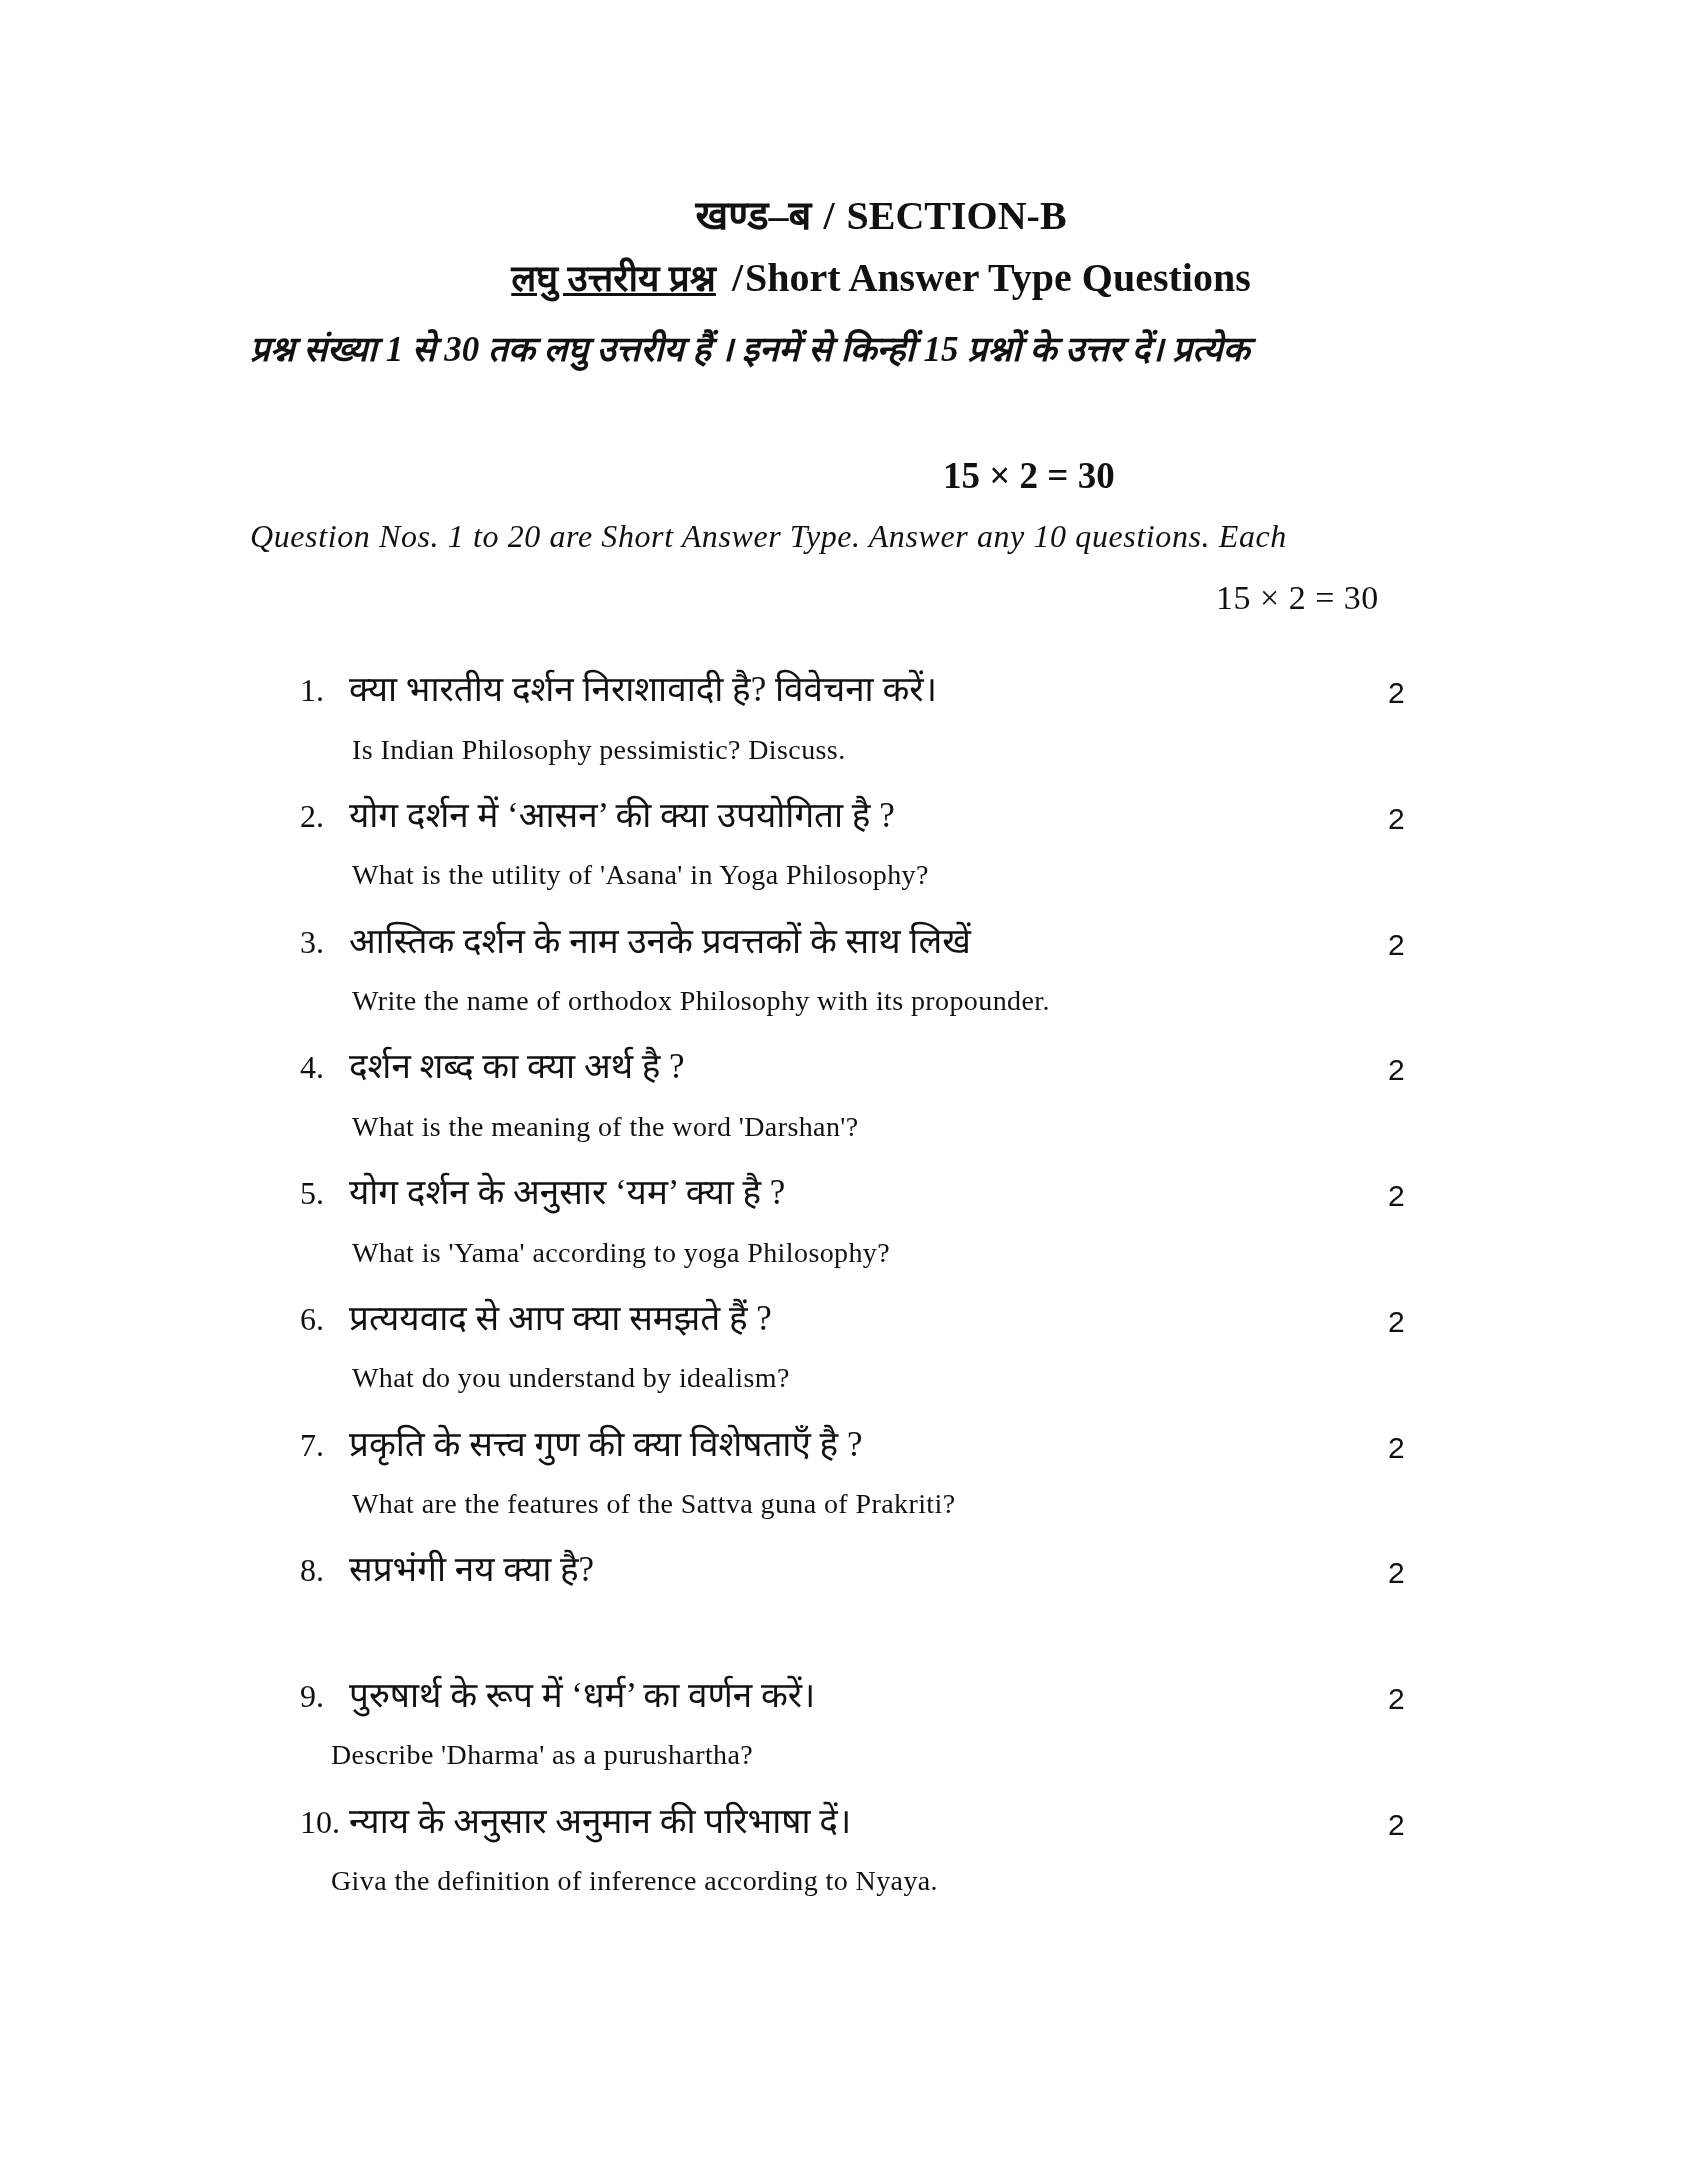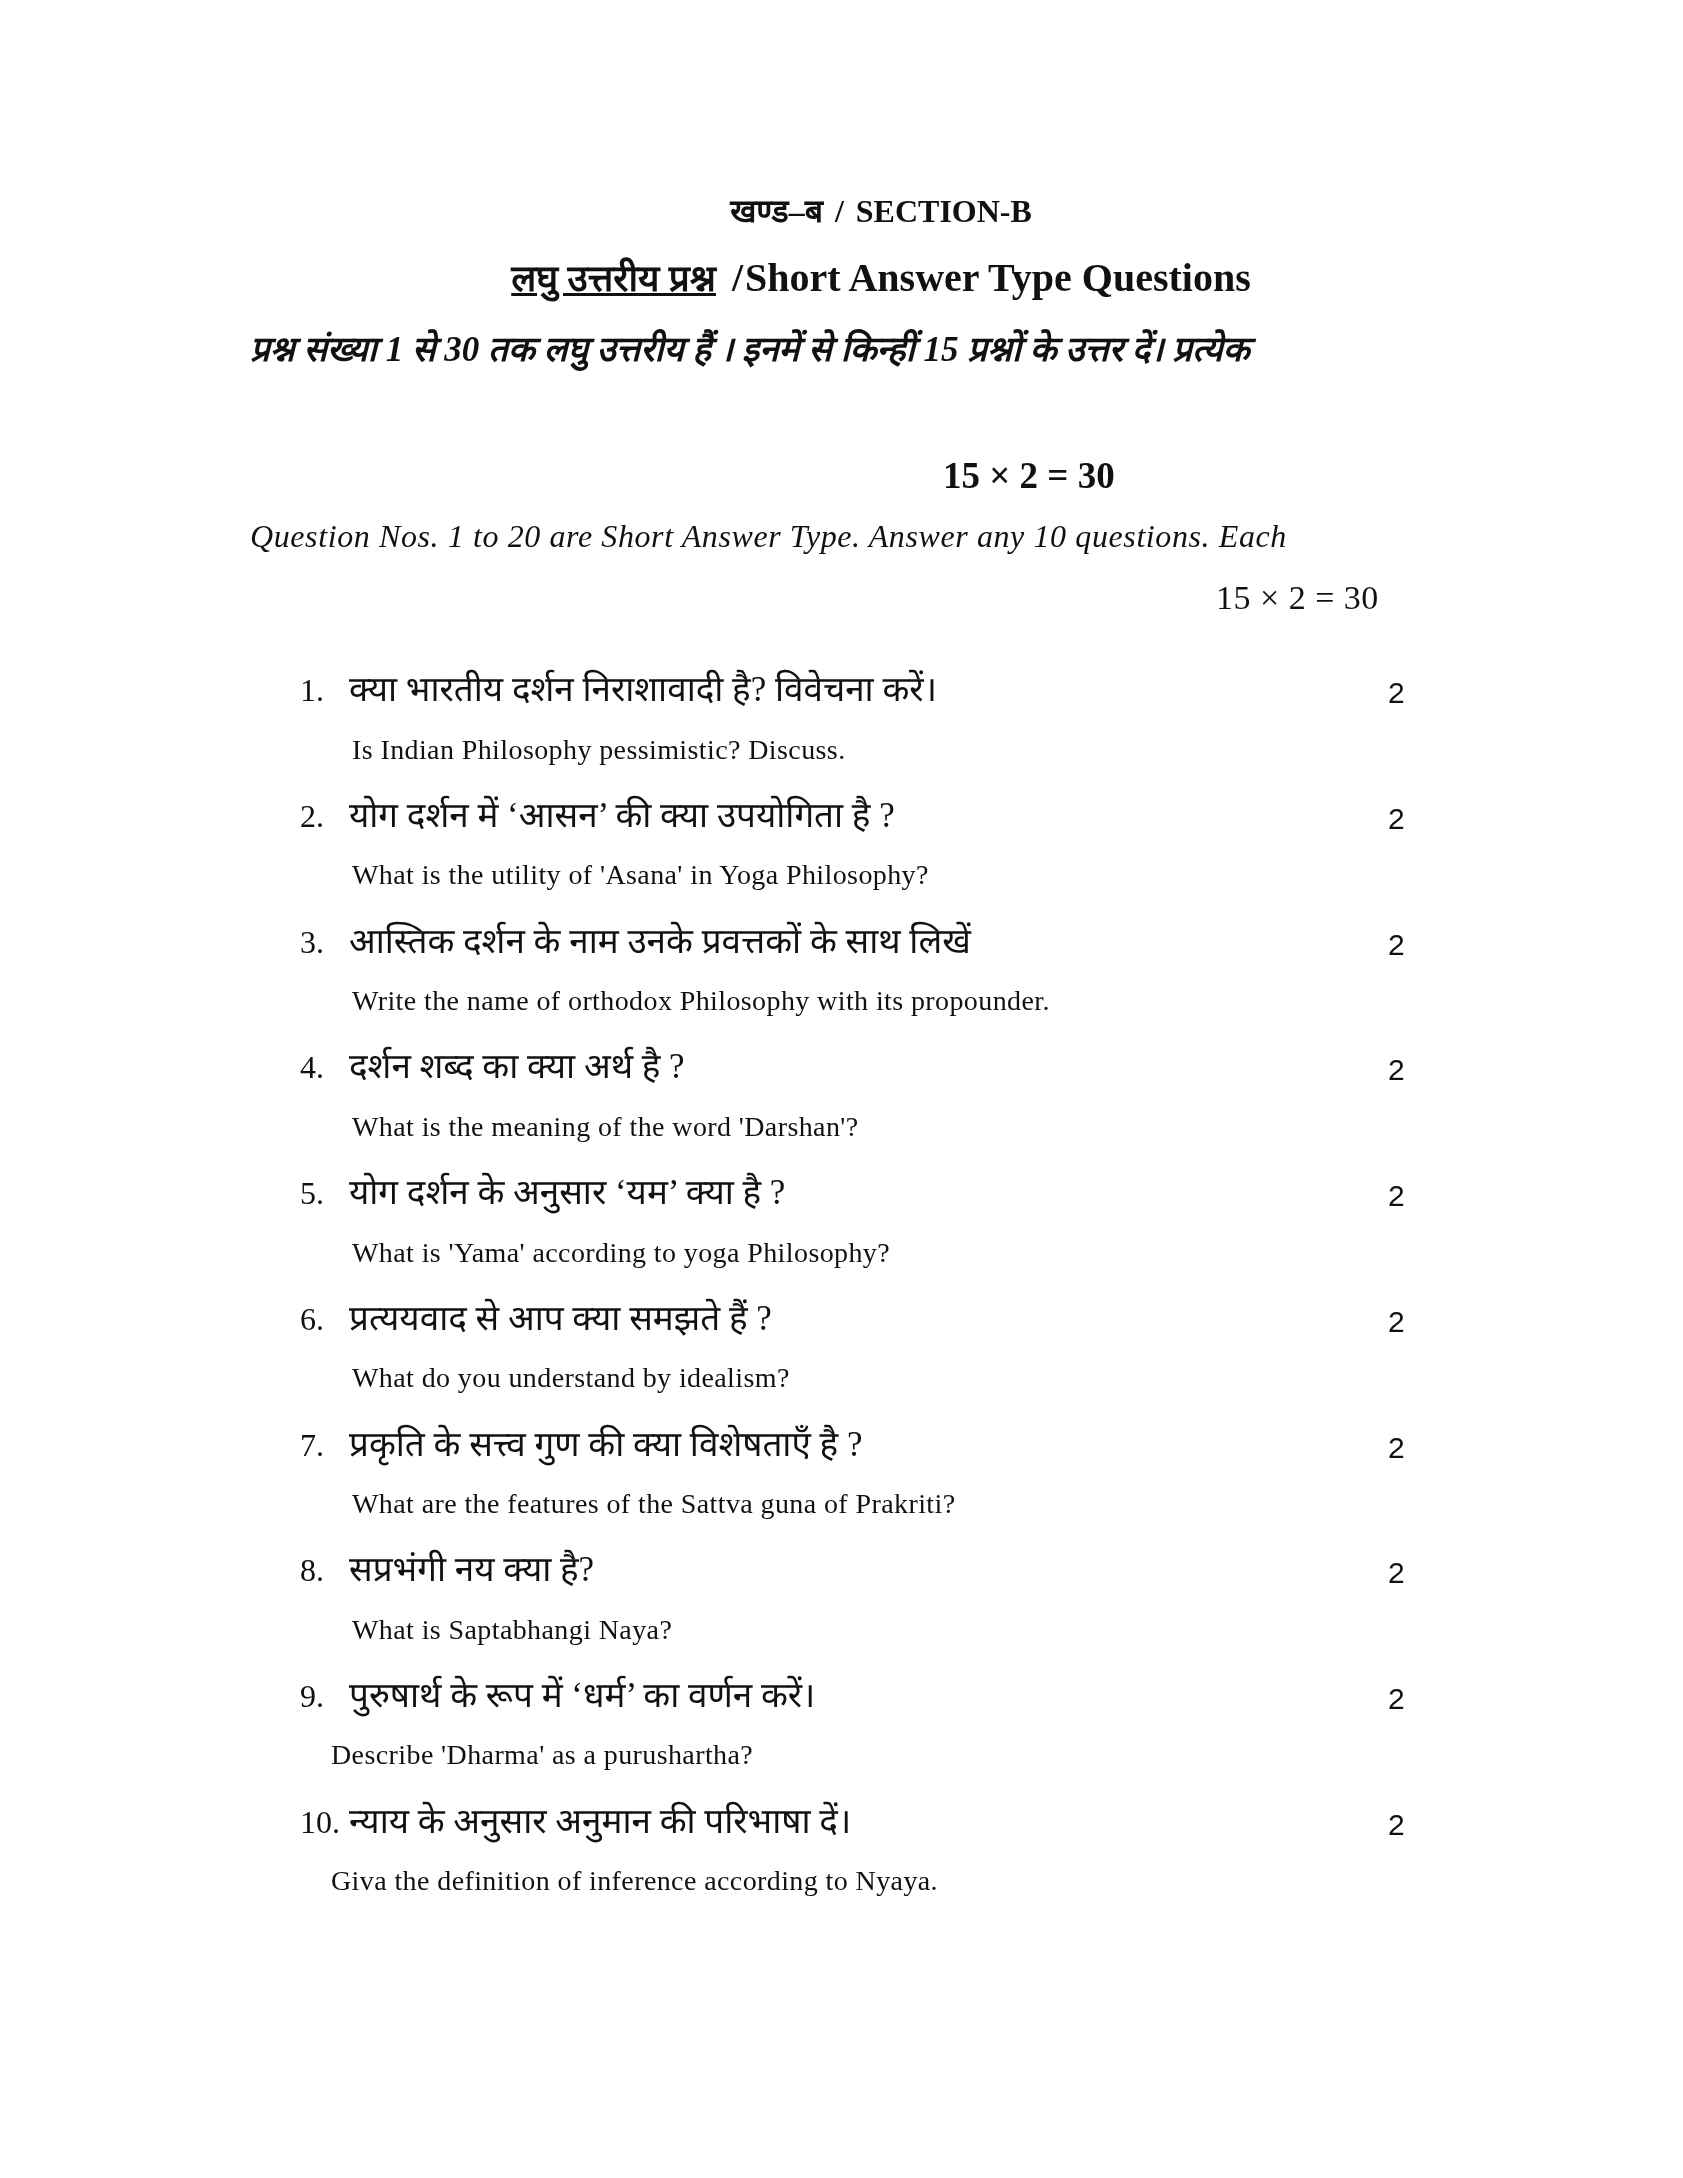--- a/index.html
+++ b/index.html
@@ -14,21 +14,21 @@
   }
   .line { position:absolute; white-space:nowrap; line-height:1.25; }
 
   
   .center-line {
     left:0; width:1683px;
     text-align:center;
     padding-left:79px;
     box-sizing:border-box;
   }
-  .sec-title { top:191px; font-size:32px; font-weight:bold; }
+  .sec-title { top:191px; font-size:40px; font-weight:bold; }
   .sec-title .sep { margin:0 12px; }
   .sub-title { top:253px; font-size:40px; font-weight:bold; }
   .sub-title .hi { font-size:37px;text-decoration:underline; }
   .sub-title .sep { margin:0 2px 0 16px; }
 
   
   .instr-hi {
     left:250px;
     font-size:35px;
     font-style:italic;
@@ -127,21 +127,20 @@
   <div class="line q" style="top:1423px">
     <span class="q-num">7.</span><span class="q-hindi">प्रकृति के सत्त्व गुण की क्या विशेषताएँ है ?</span>
     <span class="q-marks">2</span>
   </div>
   <div class="line q-en" style="top:1486px">What are the features of the Sattva guna of Prakriti?</div>
 
   <div class="line q" style="top:1548px">
     <span class="q-num">8.</span><span class="q-hindi">सप्रभंगी नय क्या है?</span>
     <span class="q-marks">2</span>
   </div>
-  <div class="line q-en" style="top:1612px">What is Saptabhangi Naya?</div>
 
   <div class="line q" style="top:1674px">
     <span class="q-num">9.</span><span class="q-hindi">पुरुषार्थ के रूप में ‘धर्म’ का वर्णन करें।</span>
     <span class="q-marks">2</span>
   </div>
   <div class="line q-en shift" style="top:1737px">Describe 'Dharma' as a purushartha?</div>
 
   <div class="line q" style="top:1800px">
     <span class="q-num">10.</span><span class="q-hindi">न्याय के अनुसार अनुमान की परिभाषा दें।</span>
     <span class="q-marks">2</span>

